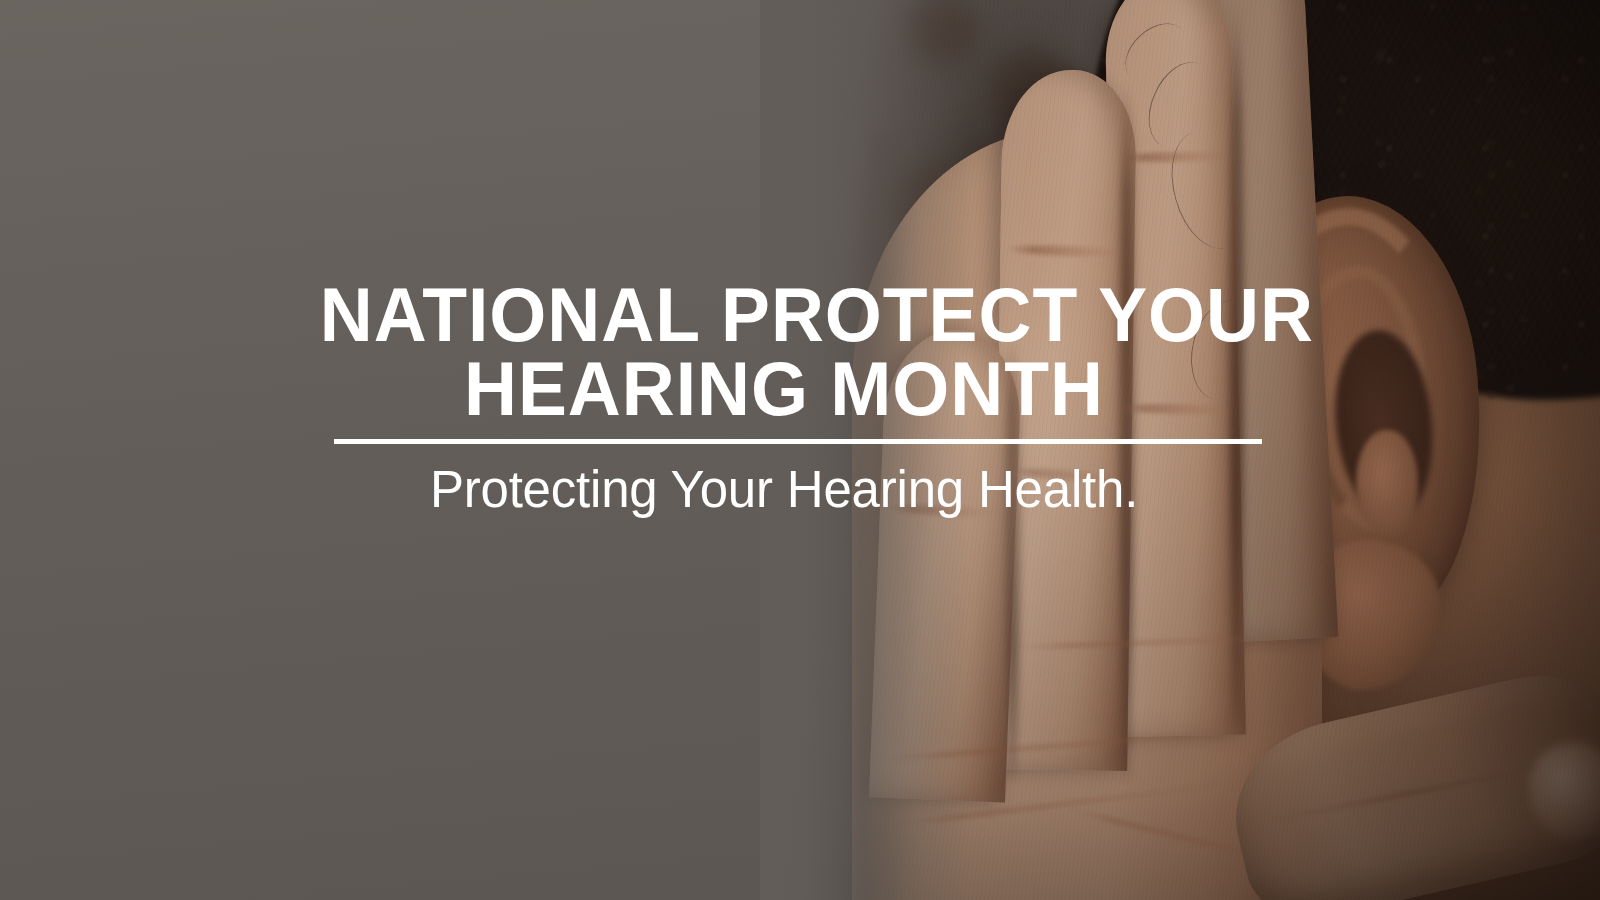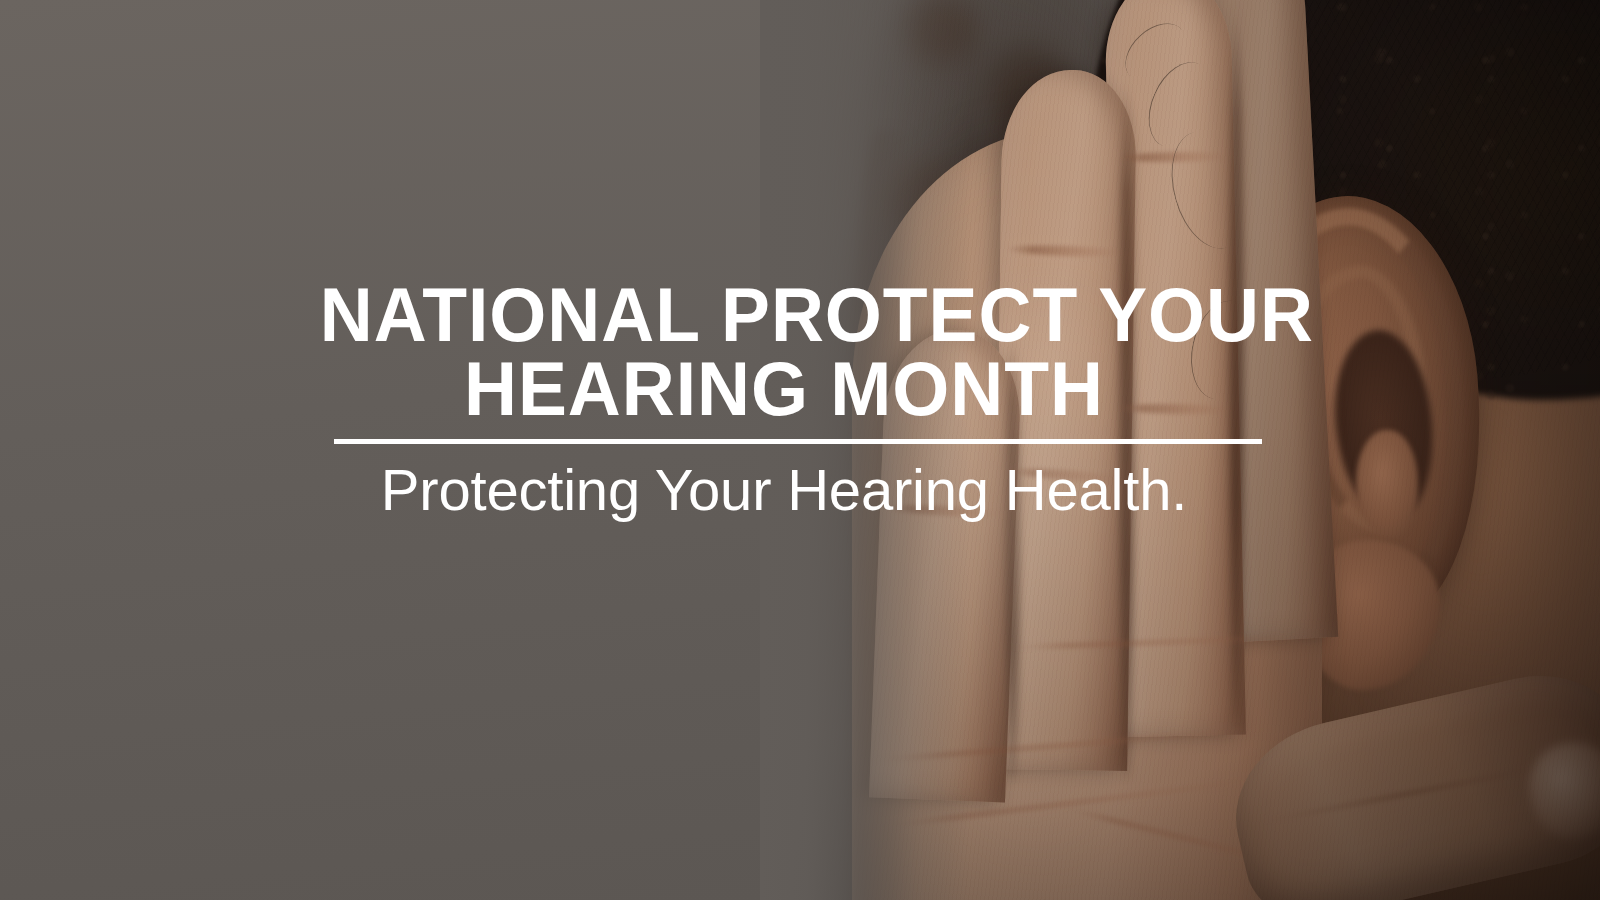--- a/index.html
+++ b/index.html
@@ -426,21 +426,21 @@
   }
   .subhead{
     position:absolute;
     left:303px;
     top:464px;
     width:962px;
     text-align:center;
     color:#ffffff;
     font-family:"Liberation Sans", sans-serif;
     font-weight:normal;
-    font-size:58px;
+    font-size:51px;
     line-height:52px;
     letter-spacing:-0.2px;
     white-space:nowrap;
   }
 </style>
 </head>
 <body>
 
 <div id="banner">
 

